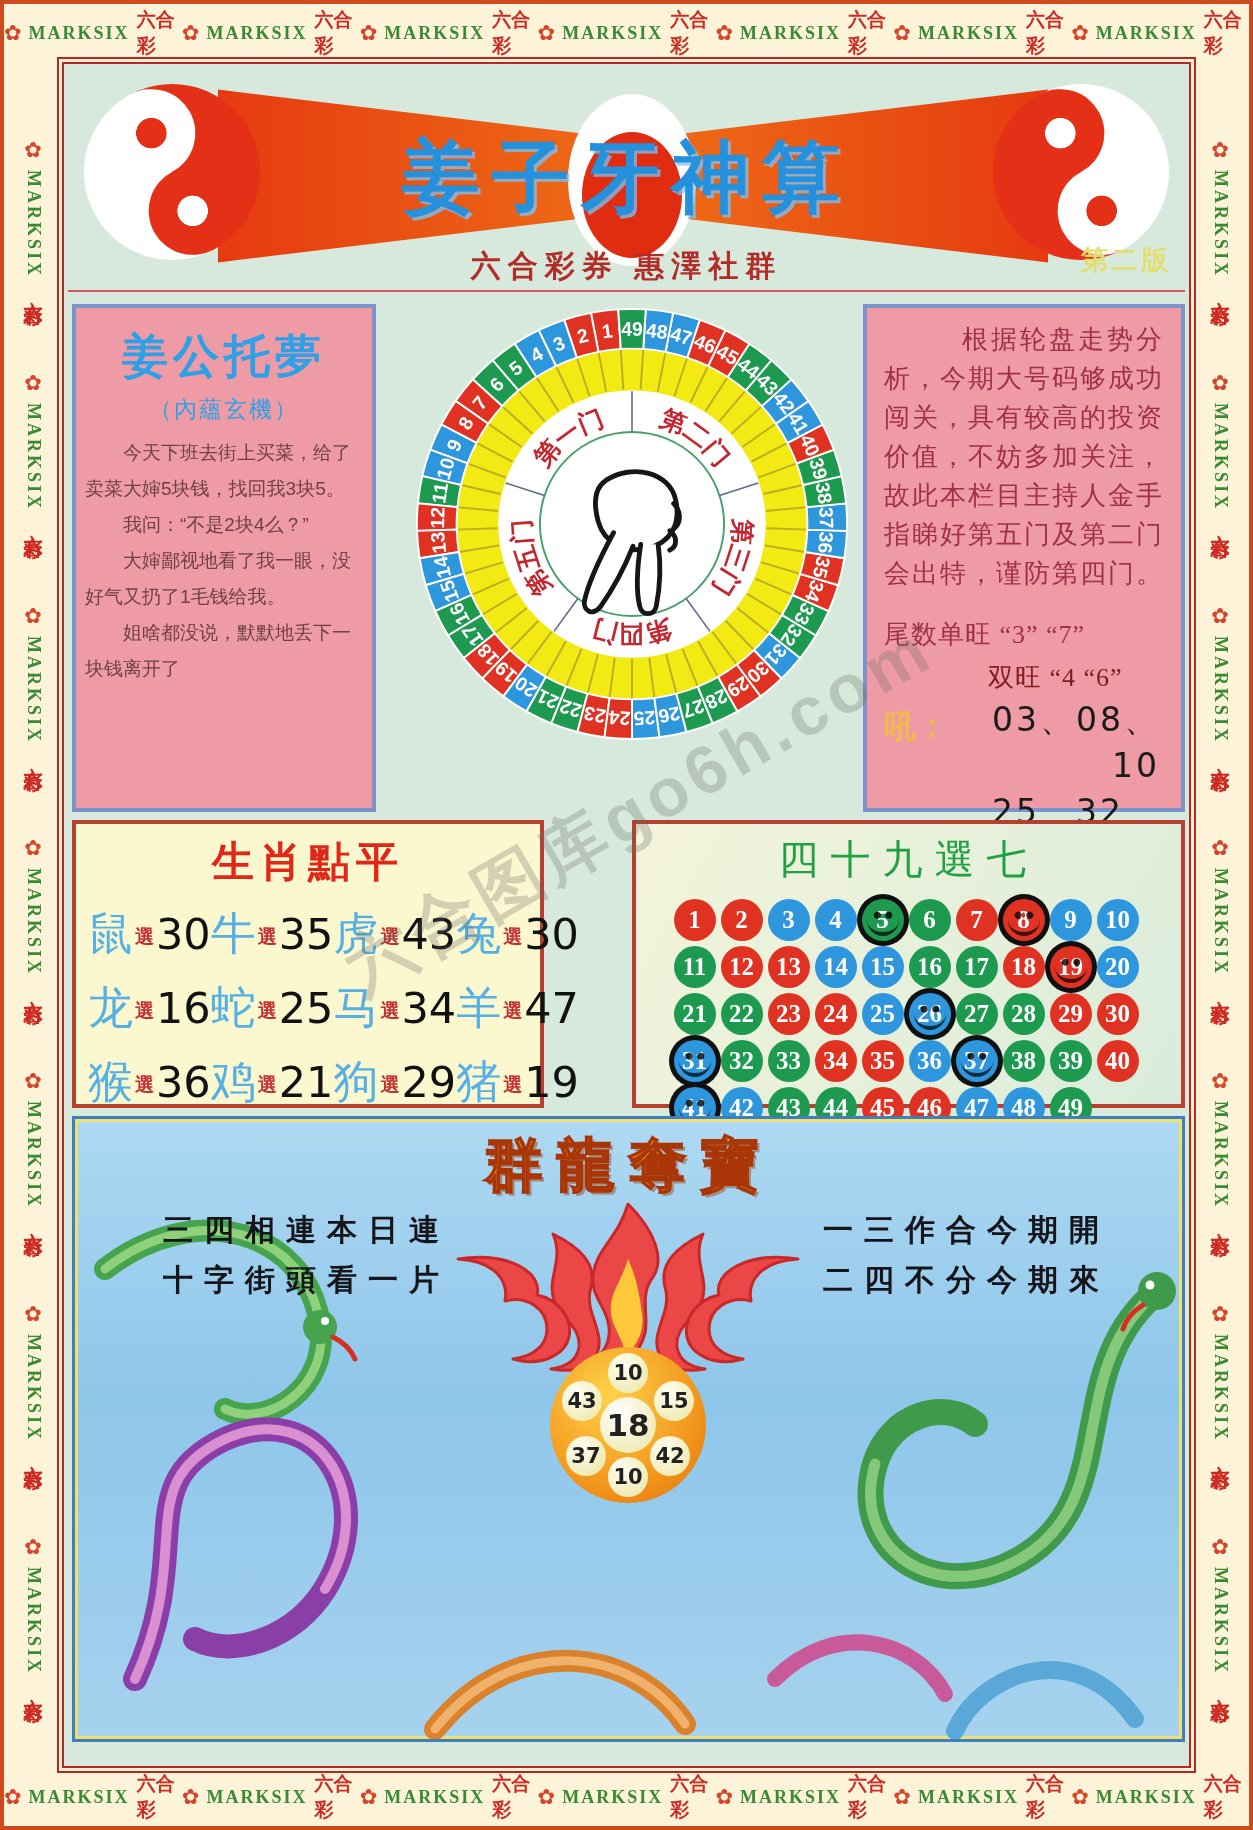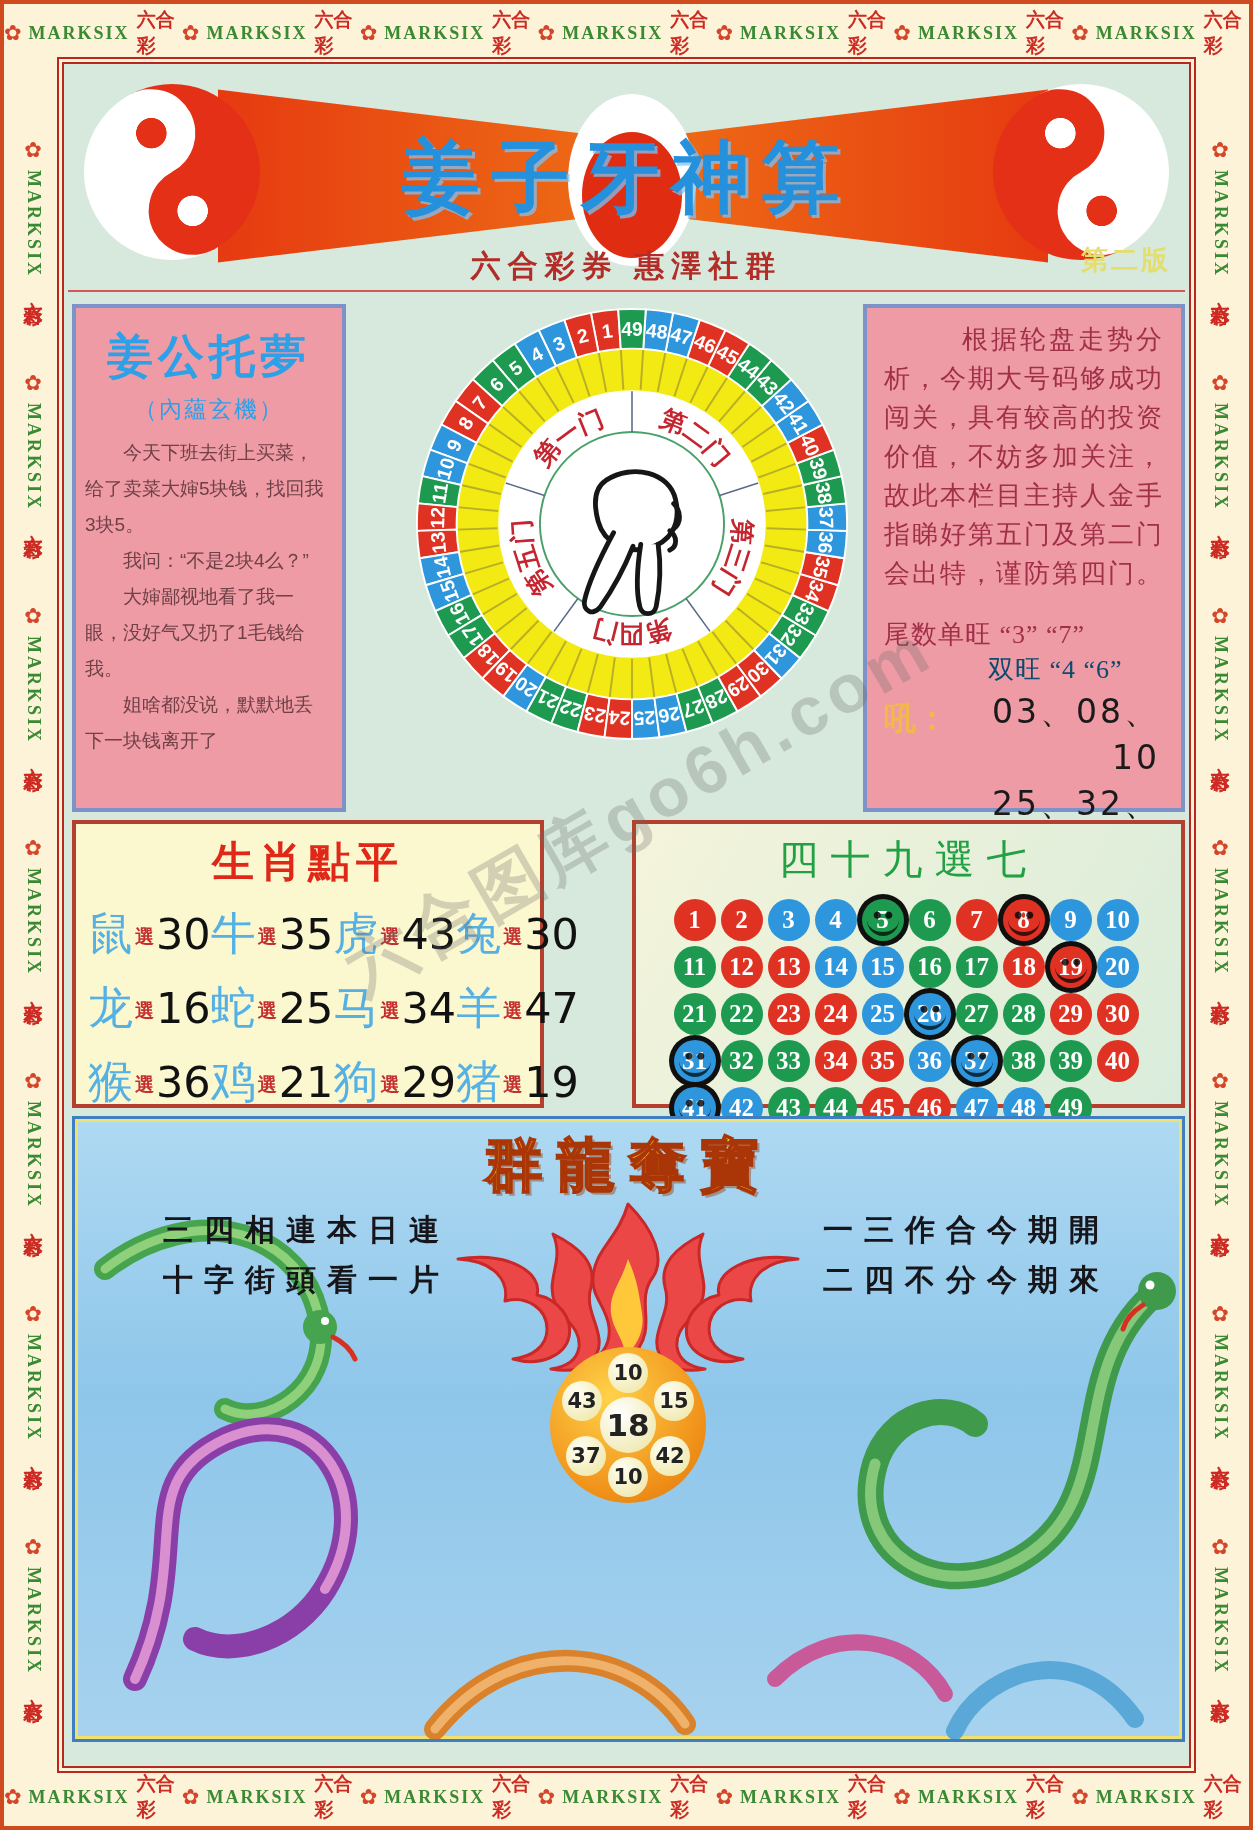--- a/index.html
+++ b/index.html
@@ -52,37 +52,37 @@
             font-size:78px; font-weight:bold; color:#2590dc; letter-spacing:12px;
             text-shadow:3px 3px 0 rgba(125,195,245,.75); }
   .sub-title { position:absolute; top:178px; left:0; right:0; text-align:center;
             font-size:30px; font-weight:bold; color:#b22c28; letter-spacing:7px; z-index:3; }
   .edition { position:absolute; top:174px; right:14px; font-size:27px; font-weight:bold;
             color:#e4de6e; letter-spacing:3px; z-index:3; }
 
   
   .pink-box { position:absolute; top:240px; height:508px; background:#ef9ba5;
               border:4px solid #7d92c6; }
-  .dream-box { left:8px; width:274px; }
+  .dream-box { left:8px; width:304px; }
   .dream-title { margin-top:18px; text-align:center; font-size:46px; font-weight:bold;
                  color:#2da0e8; letter-spacing:5px; }
   .dream-sub { text-align:center; font-size:23px; color:#2da0e8; margin-top:6px; letter-spacing:2px; }
   .dream-story { padding:10px 15px 0 9px; color:#6f4046; font-size:19px; line-height:36px; }
   .dream-story p { text-indent:2em; }
 
   .wheel-col { position:absolute; left:344px; top:238px; width:448px; text-align:center; }
   .wheel-title { font-size:54px; font-weight:bold; color:#ffe60a; letter-spacing:10px;
                  -webkit-text-stroke:1.6px #2f9e44; text-shadow:2px 2px 0 rgba(40,140,60,.35); }
   .wheel-col svg { margin-top:4px; }
 
   .analysis-box { left:799px; width:322px; padding:14px 17px; }
   .analysis-p { font-family:Liberation Mono, monospace; font-size:26px; line-height:39px;
                 color:#a03048; text-align:justify; text-indent:3em; letter-spacing:2px; }
   .tail1 { font-family:"Liberation Serif",serif; font-size:26px; color:#a03048; margin-top:22px; letter-spacing:1px; }
-  .tail2 { font-family:"Liberation Serif",serif; font-size:26px; color:#0c4a6e; text-indent:4em; letter-spacing:1px; }
+  .tail2 { font-family:"Liberation Serif",serif; font-size:26px; color:#7f1d1d; margin-top:8px; text-indent:4em; letter-spacing:1px; }
   .roar { display:flex; margin-top:2px; }
   .roar-label { font-size:32px; font-weight:bold; color:#f2b84a; margin-top:8px; }
   .roar-nums { flex:1; text-align:right; padding-right:4px; font-family:"DejaVu Sans",sans-serif;
                font-size:33px; color:#1a1a1a; line-height:46px; letter-spacing:3px; }
 
   
   .cream-box { position:absolute; top:756px; height:288px; border:4px solid #b5402f; }
   .zodiac-box { left:8px; width:472px; background:#fbf7cf; }
   .zodiac-title { text-align:center; margin-top:10px; font-size:42px; font-weight:bold;
                   color:#e02818; letter-spacing:6px; }

